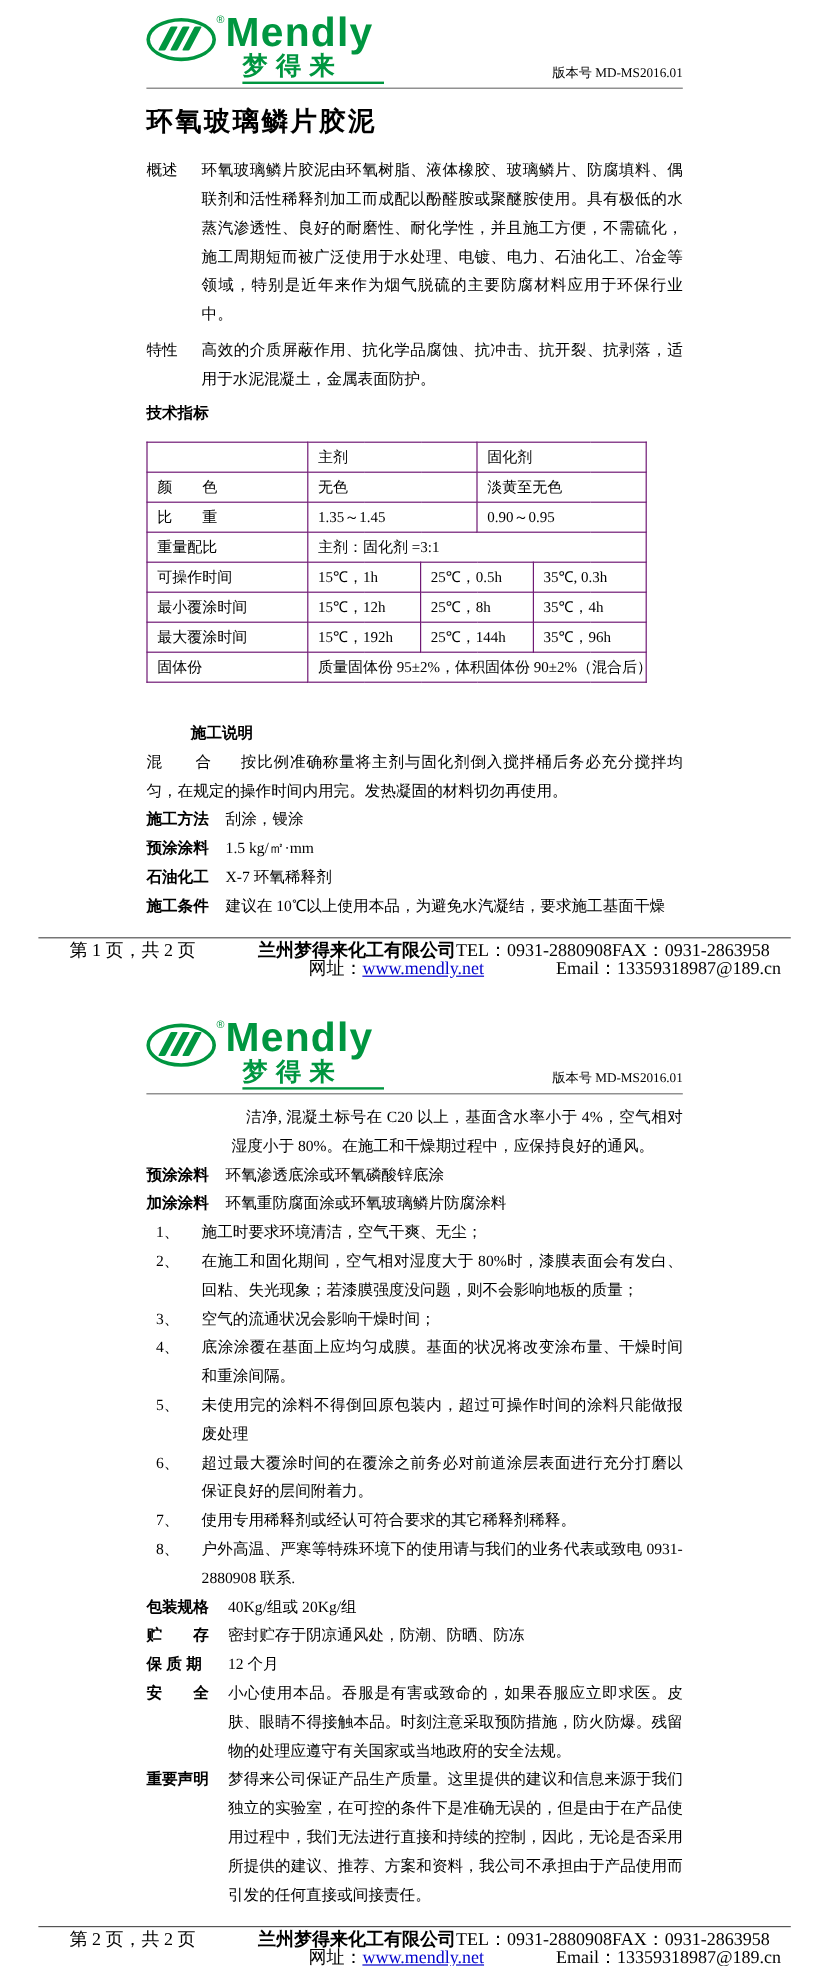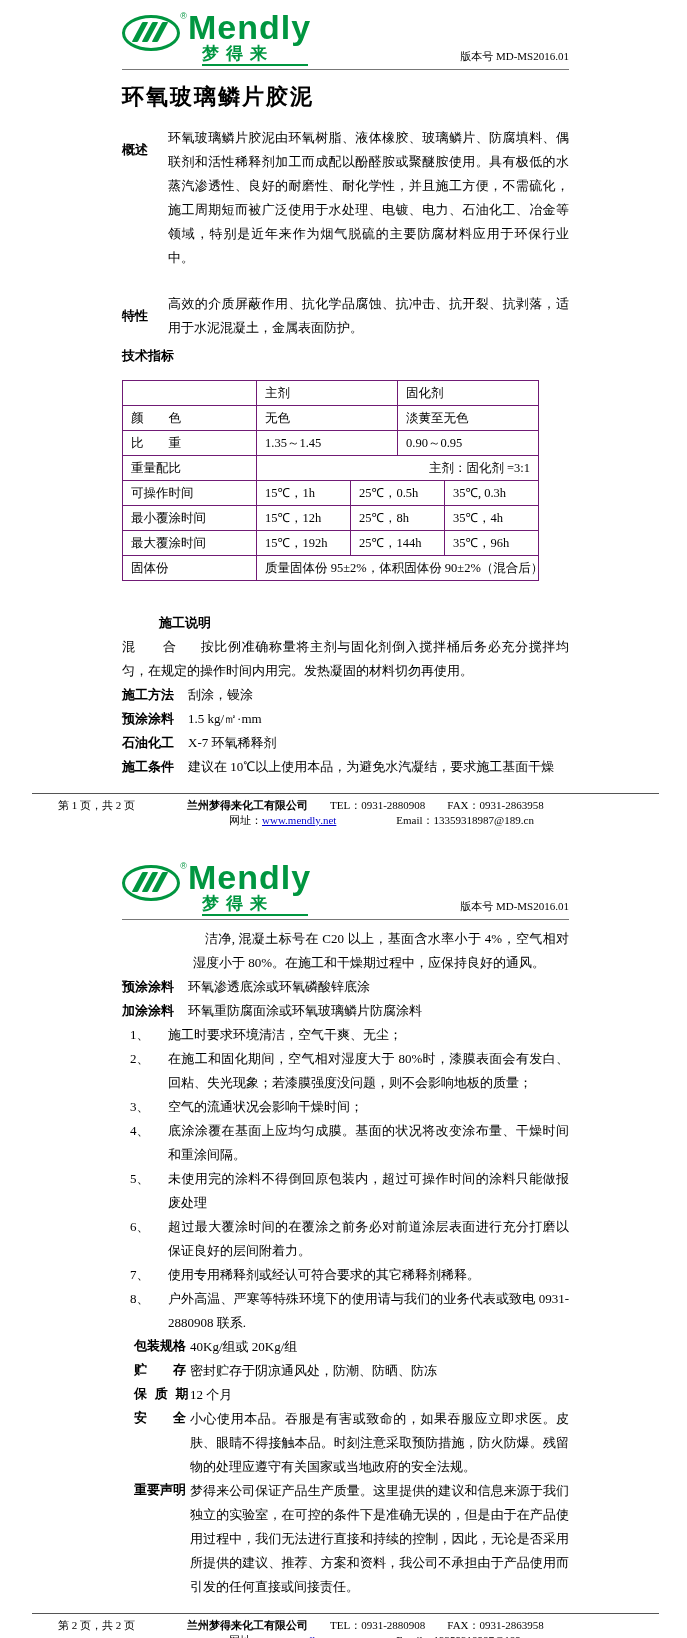--- a/index.html
+++ b/index.html
@@ -41,94 +41,94 @@
     font-size:9px;color:var(--green);font-family:"Liberation Sans",sans-serif;
   }
   .logo-text{margin-left:8px;line-height:1;}
   .logo-en{
     font-family:"Liberation Sans",sans-serif;font-weight:bold;
     font-size:34px;color:var(--green);letter-spacing:1px;
   }
   .logo-cn{
     display:inline-block;
     font-family:"Liberation Sans",sans-serif;font-weight:bold;
-    font-size:17px;color:var(--green);letter-spacing:7px;
+    font-size:21px;color:var(--green);letter-spacing:7px;
     margin-top:1px;margin-left:14px;
     border-bottom:2.5px solid var(--green);
     padding:0 34px 2px 0;
   }
   .ver{font-size:11px;padding-bottom:2px;white-space:nowrap;}
 
   
   .title{
     font-family:"Liberation Sans",sans-serif;font-weight:bold;
     font-size:22px;letter-spacing:2px;margin:12px 0 0 0;
   }
   .hang{position:relative;padding-left:46px;line-height:24px;text-align:justify;}
   .hang .lab{
-    position:absolute;left:0;top:12px;
-    font-family:"Liberation Sans",sans-serif;font-weight:bold;white-space:nowrap;
-  }
-  .mt14{margin-top:14px;} .mt6{margin-top:22px;}
+    position:absolute;left:0;top:0;
+    font-family:"Liberation Sans",sans-serif;font-weight:normal;white-space:nowrap;
+  }
+  .mt14{margin-top:14px;} .mt6{margin-top:6px;}
   .h3{
     font-family:"Liberation Sans",sans-serif;font-weight:bold;
     line-height:24px;margin-top:4px;
   }
 
   table.spec{
     border-collapse:collapse;width:416px;margin-top:12px;
     font-size:12.5px;table-layout:fixed;
   }
   table.spec td{
     border:1px solid #701a75;padding:3px 8px;height:18px;line-height:17px;
     overflow:hidden;white-space:nowrap;
   }
   td.tl{font-family:"Liberation Sans",sans-serif;}
-  td.center{text-align:right;}
+  td.center{text-align:left;}
 
   .consthead{margin-top:30px;margin-left:37px;}
   .mix{line-height:24px;text-align:justify;}
   .mix .mlab{
     font-family:"Liberation Sans",sans-serif;font-weight:normal;margin-right:24px;
   }
   .p1item{line-height:24px;}
   .p1item .ilab{
     display:inline-block;width:66px;
     font-family:"Liberation Sans",sans-serif;font-weight:bold;
   }
 
   
   .pfoot{
     margin:14px -90px 0 -90px;
     border-top:1.5px solid #555;
     padding:4px 10px 0 26px;
     display:flex;align-items:flex-start;
-    font-size:11px;line-height:15px;
+    font-size:15px;line-height:15px;
   }
   .foot-left{white-space:nowrap;margin-right:52px;}
   .foot-main{flex:1;}
-  .fl1{display:flex;gap:22px;white-space:nowrap;}
+  .fl1{display:flex;white-space:nowrap;}
   .company{font-weight:bold;}
   .fl2{display:flex;gap:60px;margin-left:42px;white-space:nowrap;}
   .link{color:var(--link);text-decoration:underline;cursor:pointer;text-align:center;}
 
   
   .page2 .hdr{margin-top:22px;}
   .cont{margin-left:71px;line-height:24px;text-align:justify;text-indent:12px;margin-top:7px;}
   .coat{line-height:24px;}
   .coat .ilab{
     display:inline-block;width:66px;
     font-family:"Liberation Sans",sans-serif;font-weight:bold;
   }
   .note{position:relative;padding-left:46px;line-height:24px;text-align:justify;}
   .note .num{position:absolute;left:8px;top:0;}
   .hang2{position:relative;padding-left:68px;line-height:24px;text-align:justify;}
   .hang2 .lab{
-    position:absolute;left:12px;top:0;
-    font-family:Liberation Mono, monospace;font-weight:bold;white-space:nowrap;
+    position:absolute;left:0;top:0;
+    font-family:Liberation Sans, sans-serif;font-weight:bold;white-space:nowrap;
   }
 </style>
 </head>
 <body>
 
 <div class="sheet">
 
   <div class="page page1">
 
     <div class="hdr">

